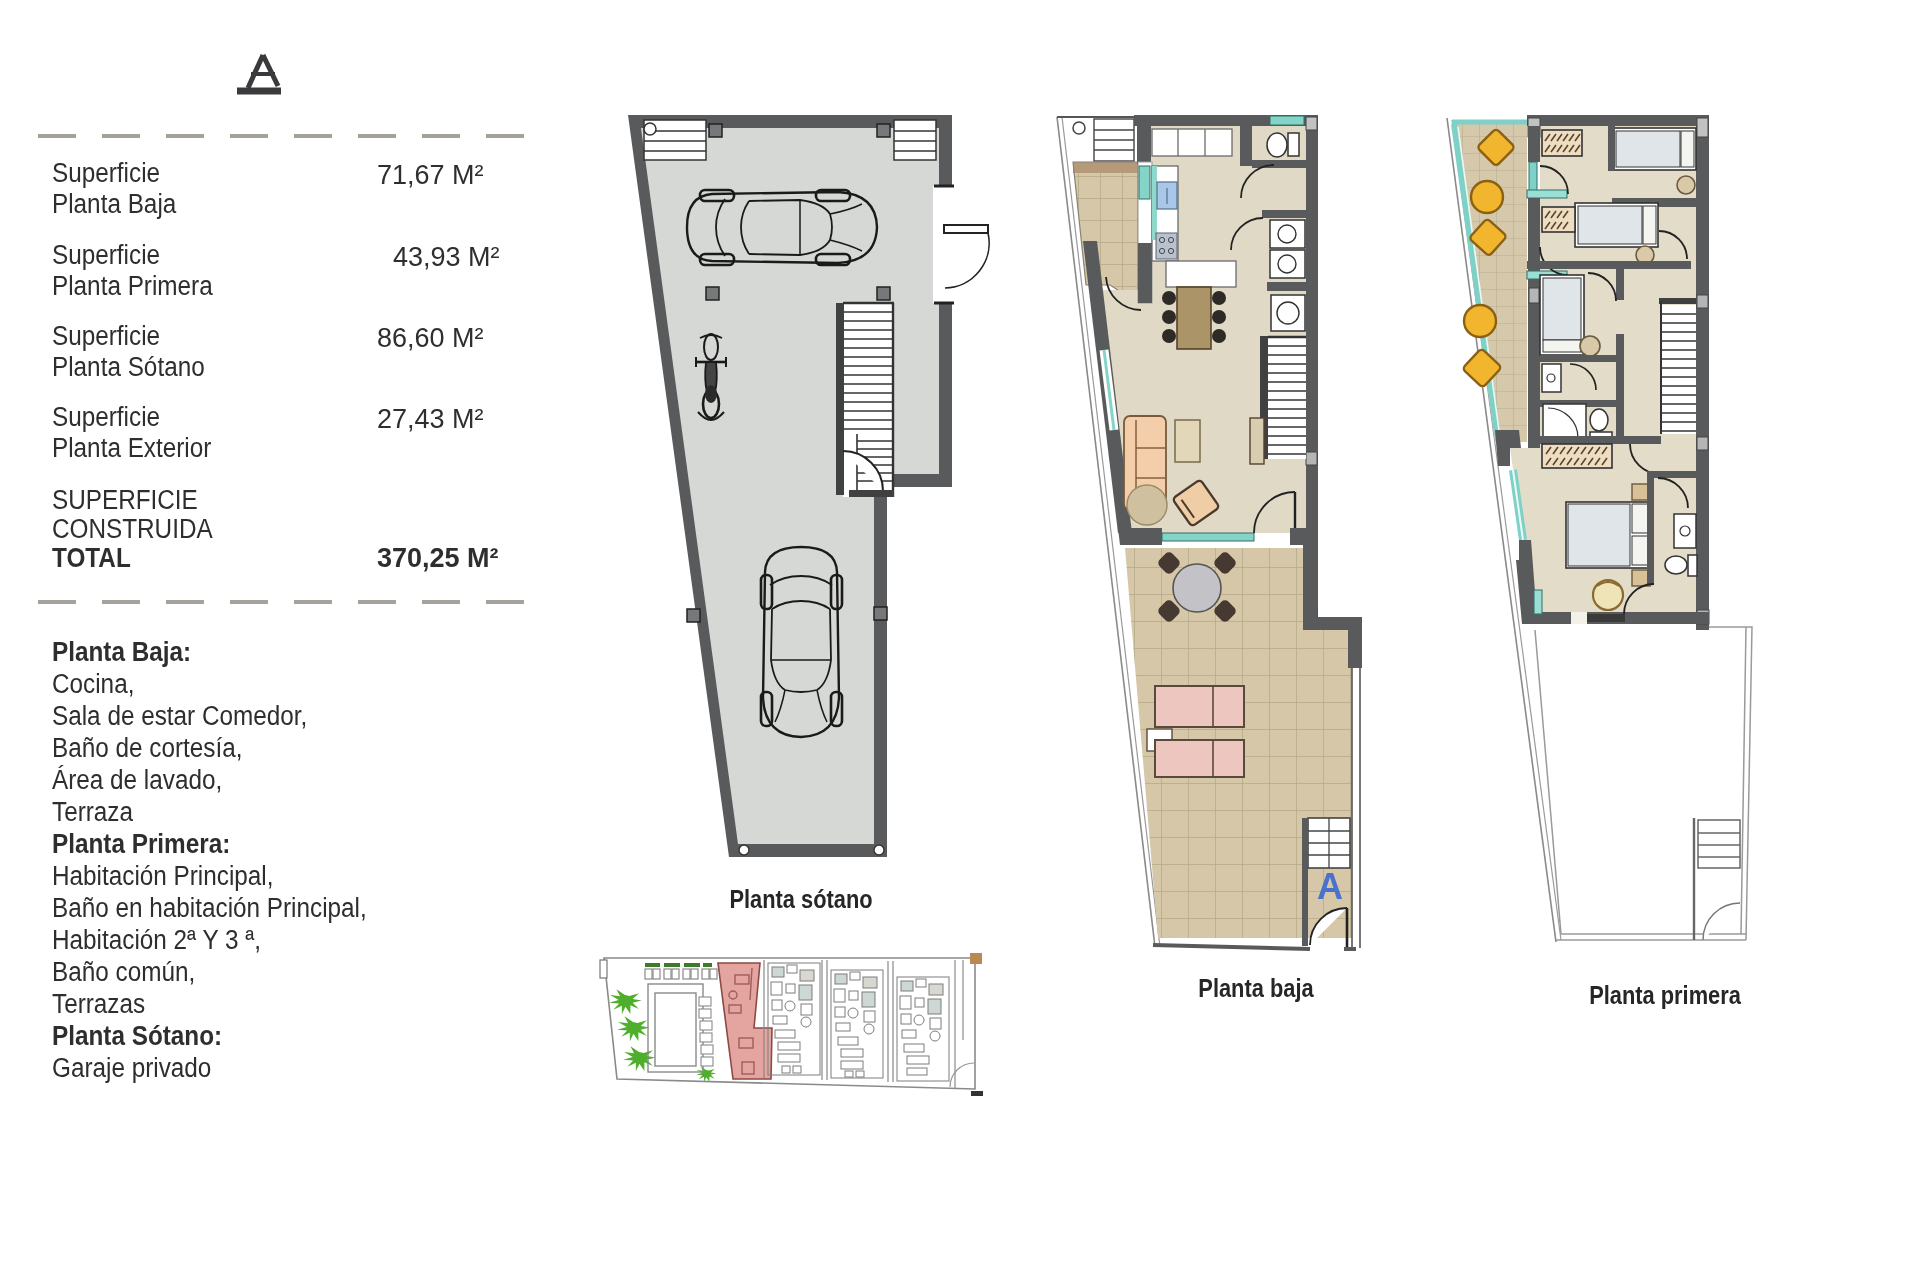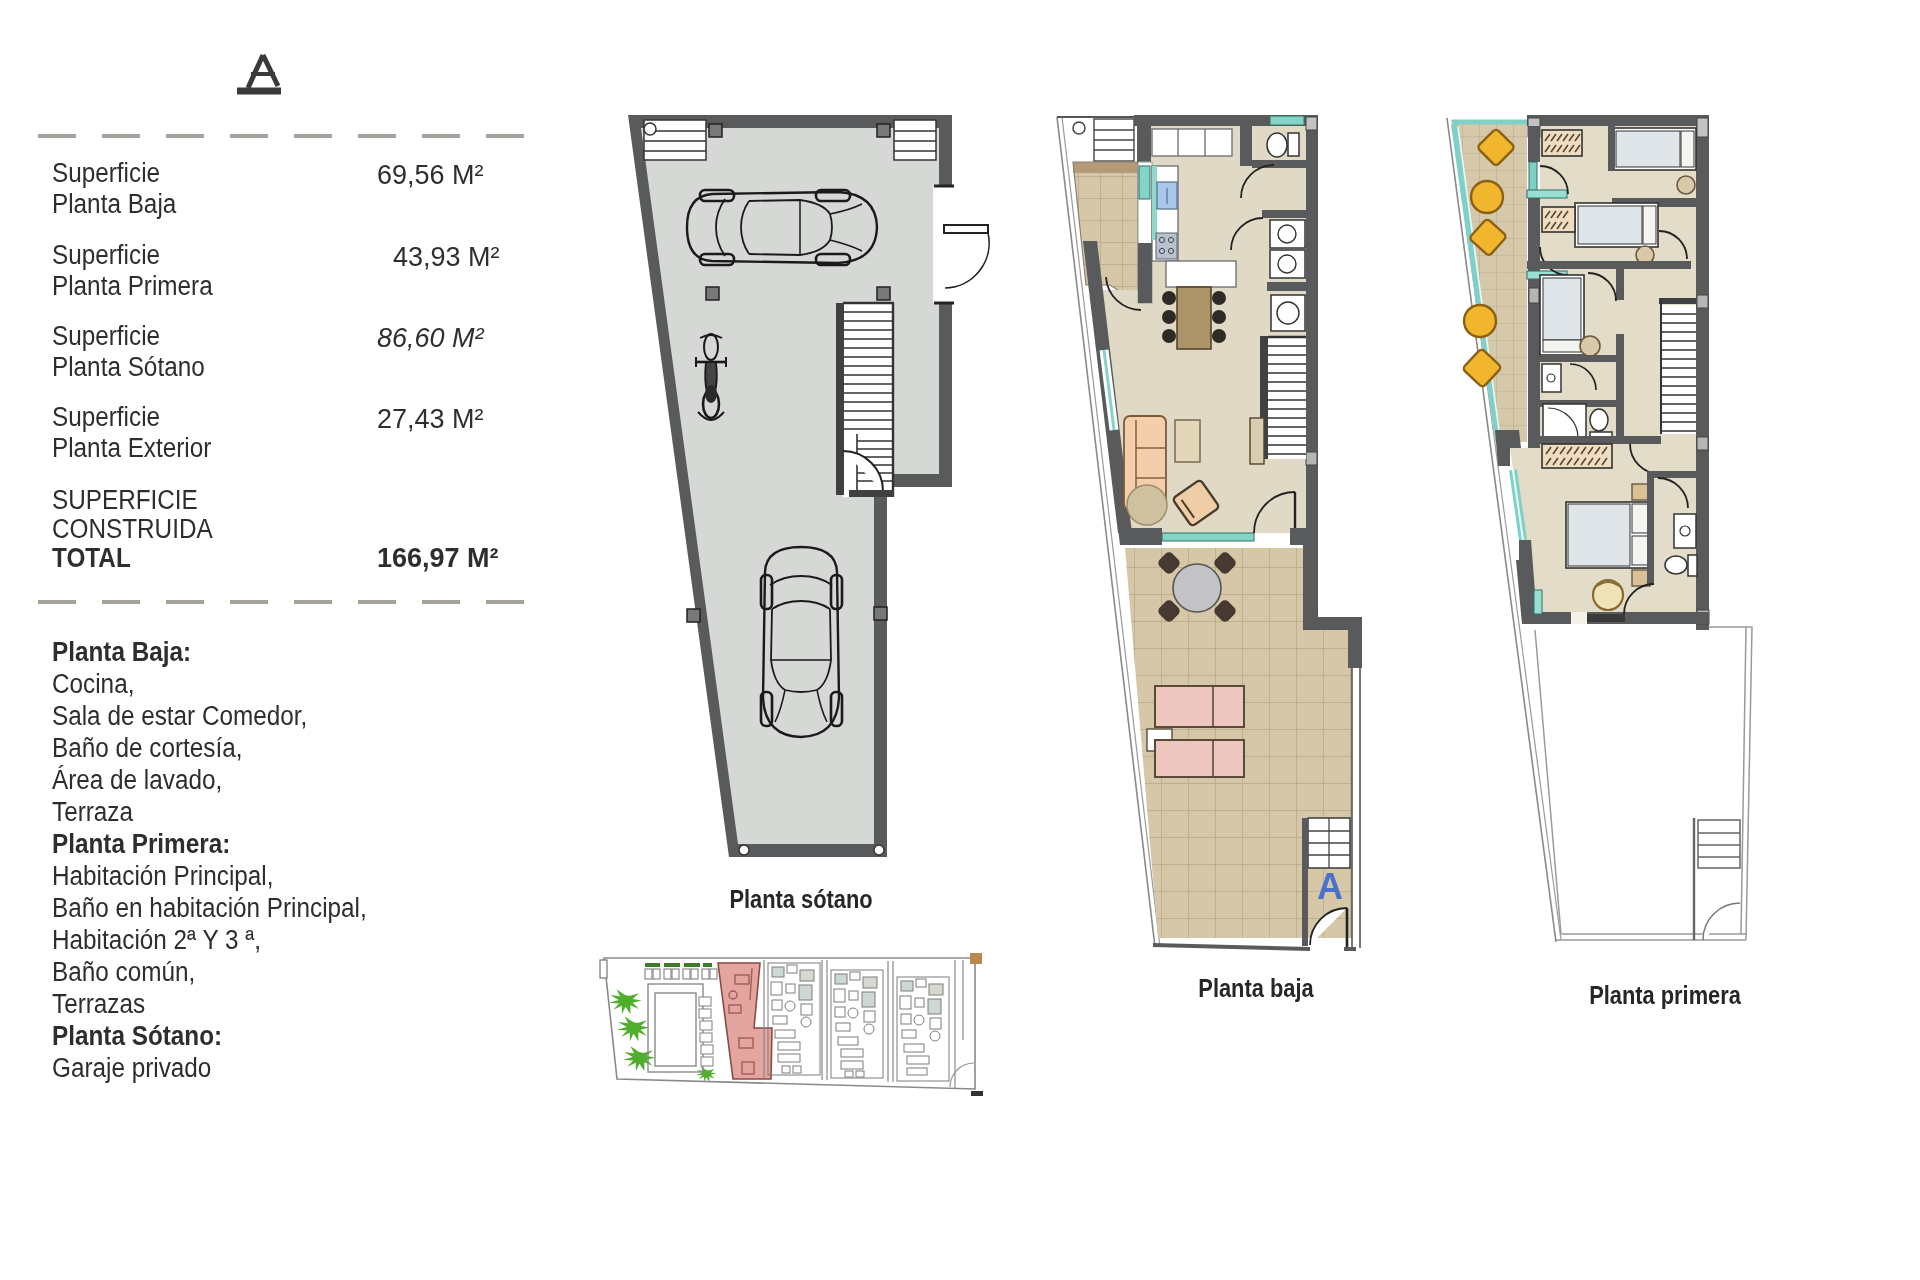--- a/index.html
+++ b/index.html
@@ -20,30 +20,30 @@
   <svg class="abs" style="left:230px;top:48px;" width="60" height="55" viewBox="0 0 60 55">
     <path d="M33 7 L48 38" stroke="#3a3a3c" stroke-width="5" fill="none"></path>
     <path d="M33 7 L18 40" stroke="#3a3a3c" stroke-width="5" fill="none"></path>
     <path d="M21 26 L45 26" stroke="#3a3a3c" stroke-width="4" fill="none"></path>
     <path d="M7 43 L51 43" stroke="#3a3a3c" stroke-width="7" fill="none"></path>
   </svg>
 
   <div class="abs dash" style="left:38px;top:134px;width:508px;"></div>
 
   <div class="abs row" style="left:52px;top:158px;">Superficie<br>Planta Baja</div>
-  <div class="abs val" style="left:377px;top:160px;">69,56 M²</div>
+  <div class="abs val" style="left:377px;top:160px;">71,67 M²</div>
   <div class="abs row" style="left:52px;top:240px;">Superficie<br>Planta Primera</div>
   <div class="abs val" style="left:377px;top:242px;margin-left:16px;">43,93 M²</div>
   <div class="abs row" style="left:52px;top:321px;">Superficie<br>Planta Sótano</div>
-  <div class="abs val" style="left:377px;top:323px;font-style:italic;">86,60 M²</div>
+  <div class="abs val" style="left:377px;top:323px;">86,60 M²</div>
   <div class="abs row" style="left:52px;top:402px;">Superficie<br>Planta Exterior</div>
   <div class="abs val" style="left:377px;top:404px;">27,43 M²</div>
 
   <div class="abs row" style="left:52px;top:486px;line-height:29px;">SUPERFICIE<br>CONSTRUIDA<br><span class="b">TOTAL</span></div>
-  <div class="abs val b" style="left:377px;top:543px;">166,97 M²</div>
+  <div class="abs val b" style="left:377px;top:543px;">370,25 M²</div>
 
   <div class="abs dash" style="left:38px;top:600px;width:508px;"></div>
 
   <div class="abs list" style="left:52px;top:636px;"><span class="b">Planta Baja:</span><br>Cocina,<br>Sala de estar Comedor,<br>Baño de cortesía,<br>Área de lavado,<br>Terraza<br><span class="b">Planta Primera:</span><br>Habitación Principal,<br>Baño en habitación Principal,<br>Habitación 2ª Y 3 ª,<br>Baño común,<br>Terrazas<br><span class="b">Planta Sótano:</span><br>Garaje privado</div>
 </div>
 
 <svg class="abs" style="left:0;top:0;" width="1920" height="1280" viewBox="0 0 1920 1280">
 <defs>
   <pattern id="tileA" width="22" height="22" patternUnits="userSpaceOnUse">
     <path d="M22 0 L0 0 0 22" fill="none" stroke="#b4a986" stroke-width="1.4"></path>

